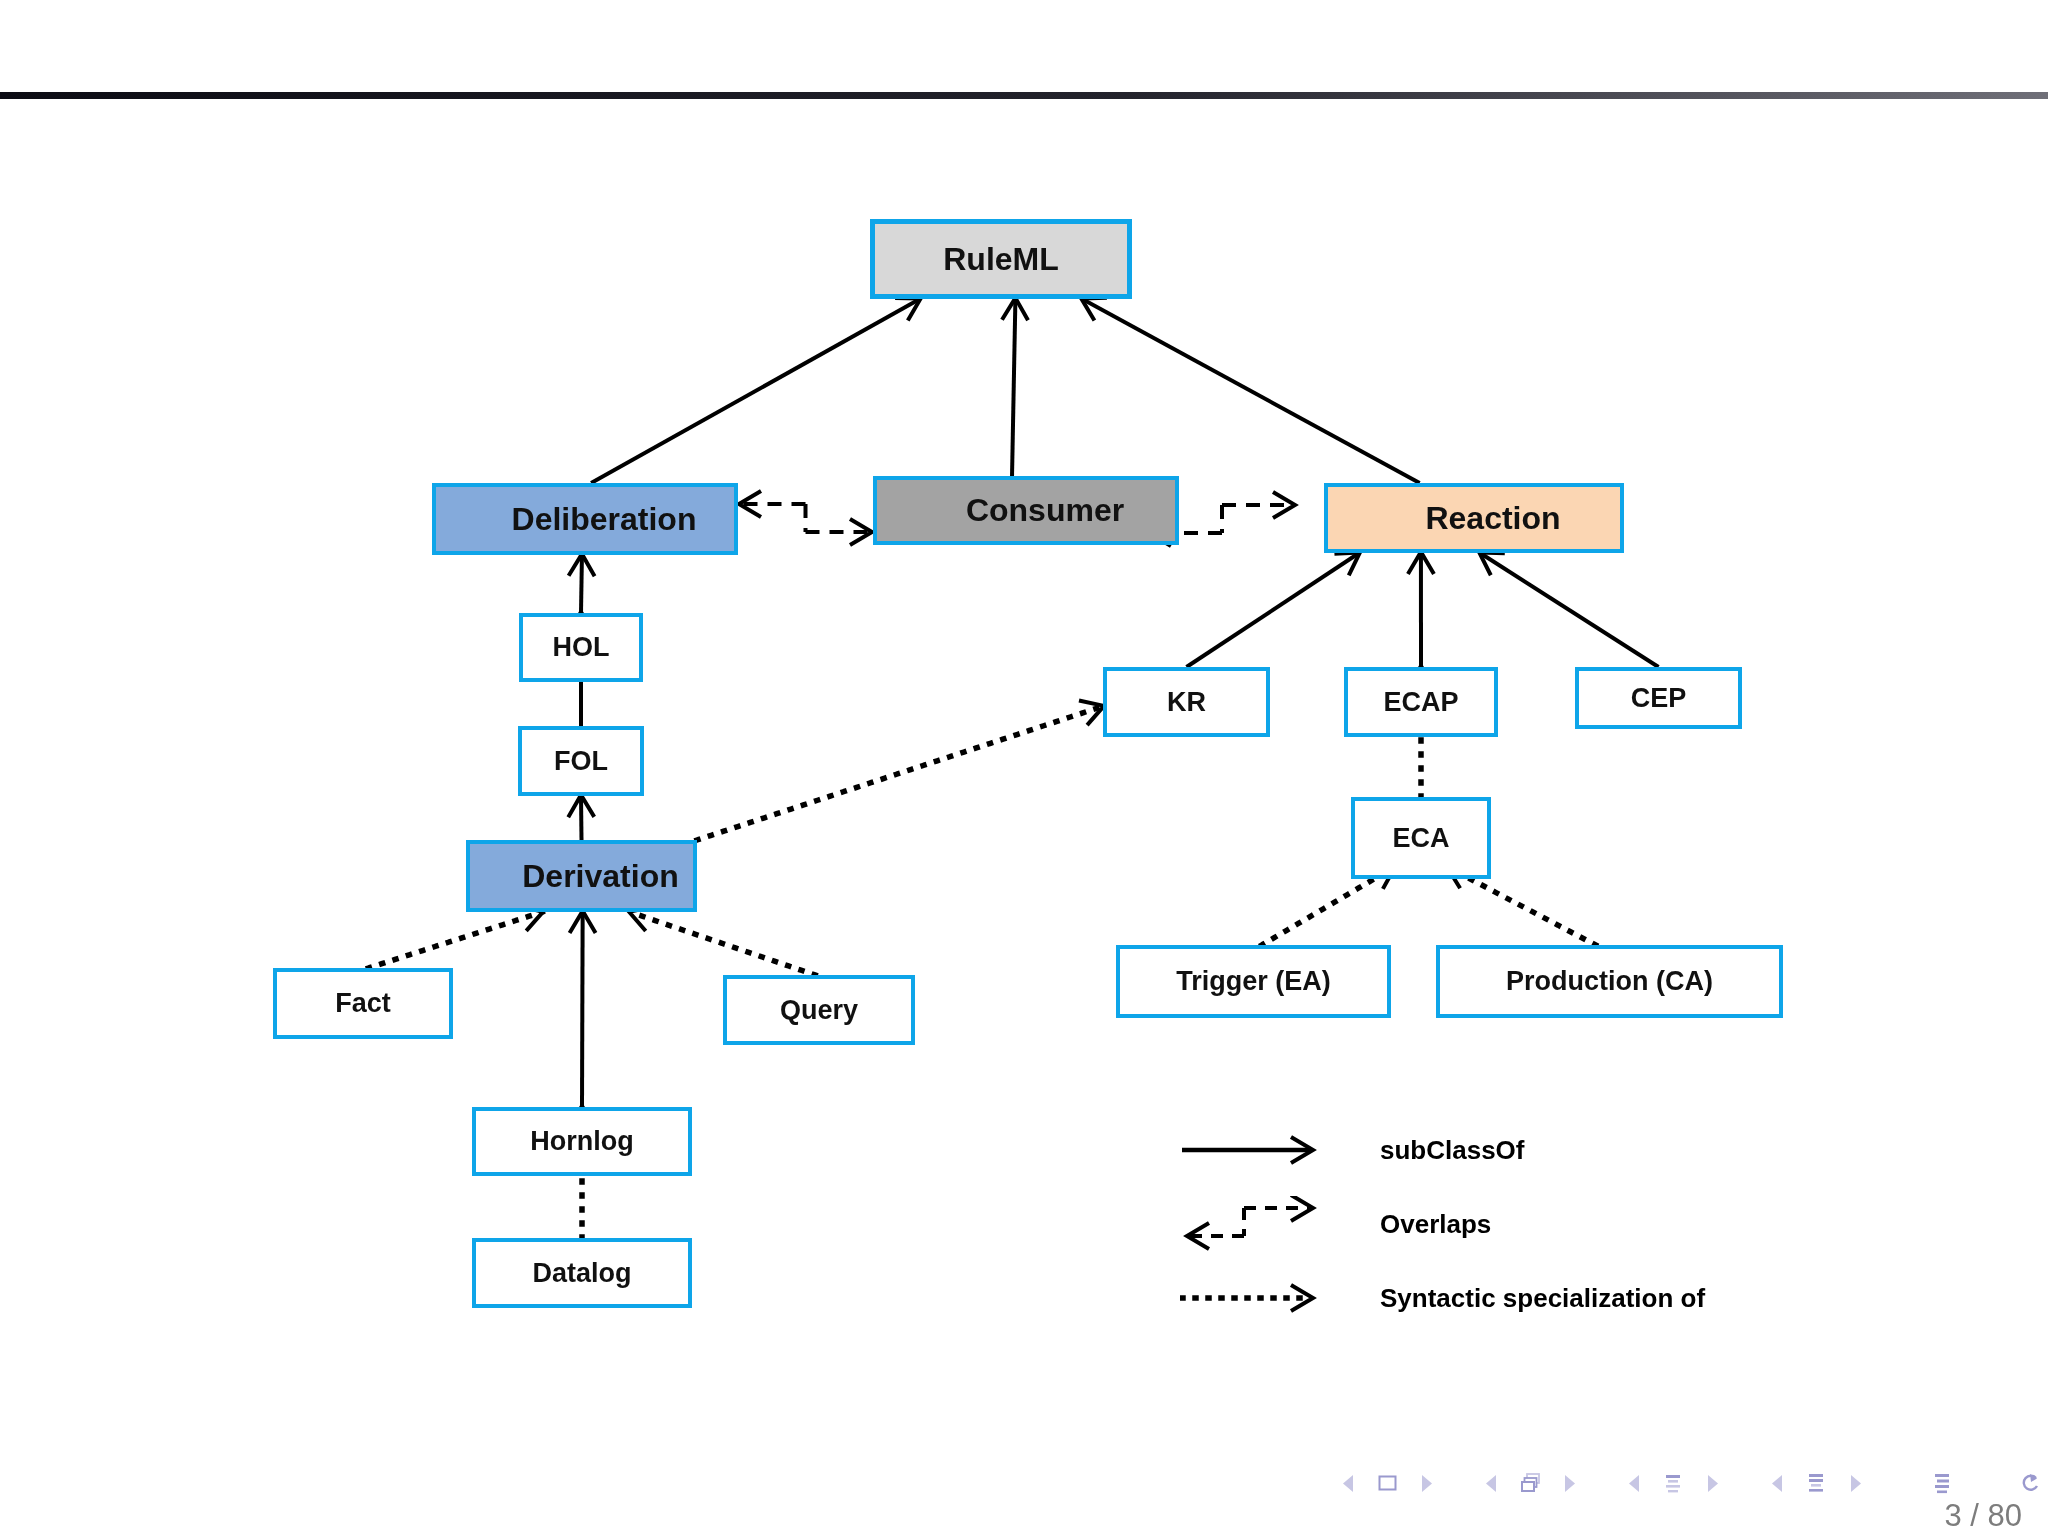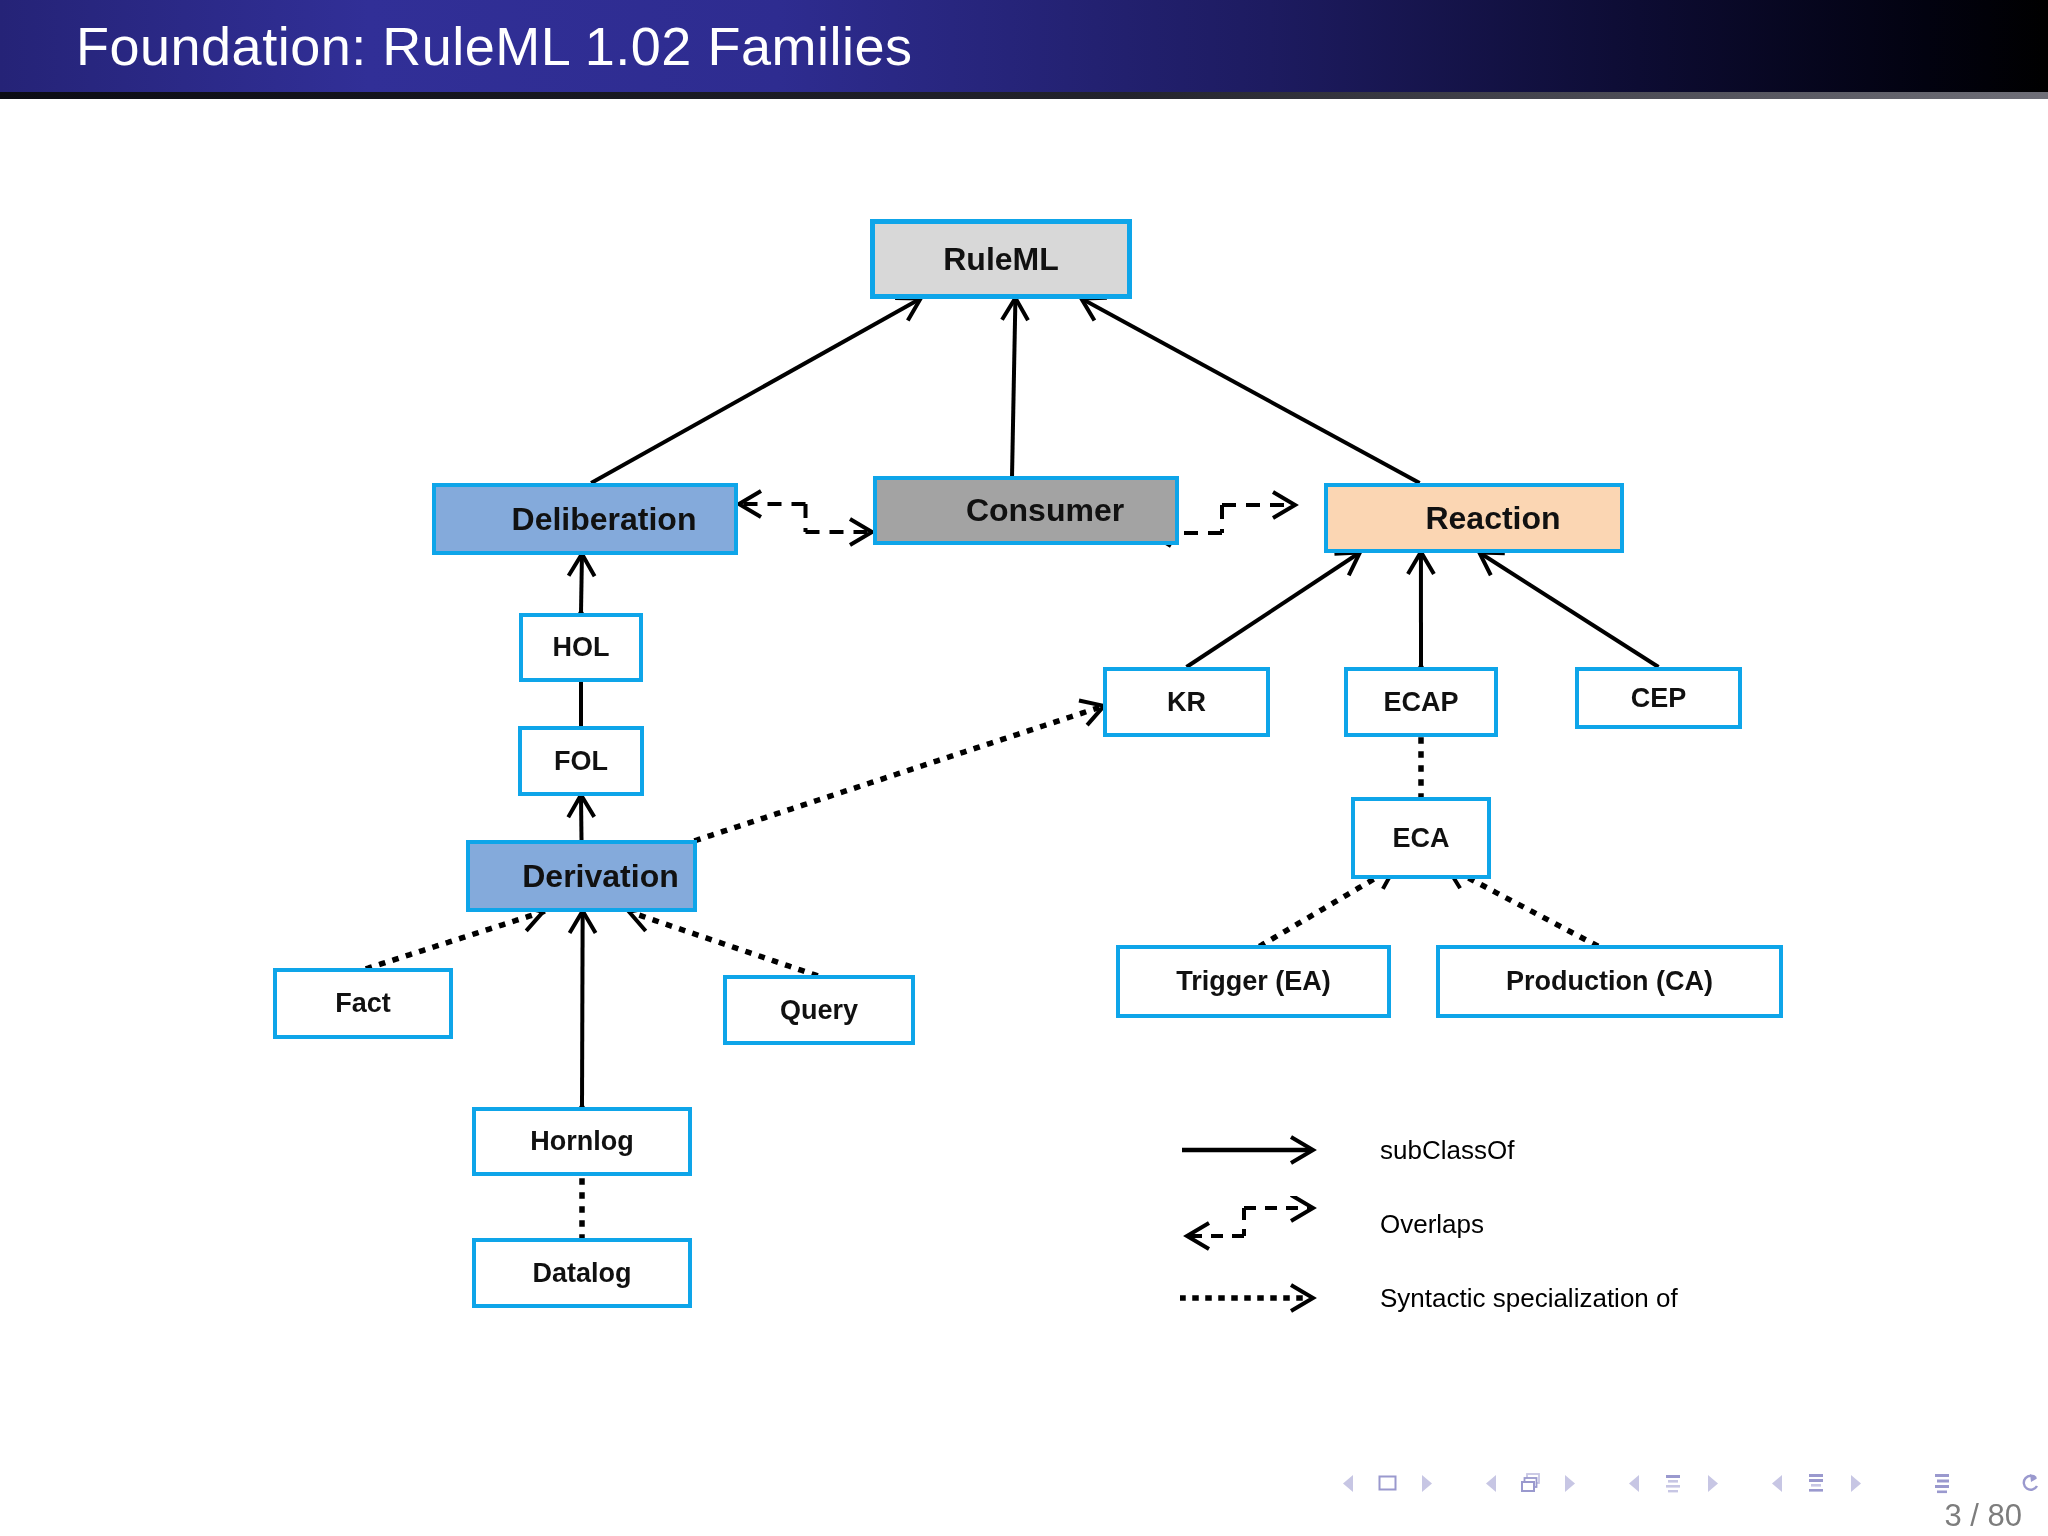--- a/index.html
+++ b/index.html
@@ -16,37 +16,34 @@
   #edge-svg{position:absolute;left:0;top:0;width:2048px;height:1536px;}
   #edge-svg marker{overflow:visible;}
   .node{position:absolute;box-sizing:border-box;border:4px solid #0ea5e9;display:flex;
         align-items:center;justify-content:center;font-weight:700;color:#111;
         font-size:27px;background:#fff;}
   .node.big{font-size:32px;padding-left:38px;}
   .node.ruleml{border-width:5px;font-size:32px;}
   
   .legend-row{position:absolute;display:flex;align-items:center;}
   .legend-symbol{width:160px;height:56px;flex:0 0 160px;margin-right:40px;}
-  .legend-label{font-weight:400;font-size:26px;color:#000;white-space:nowrap;}
+  .legend-label{font-weight:700;font-size:26px;color:#000;white-space:nowrap;}
   
   .navbar{position:absolute;left:1336px;top:1468px;display:flex;align-items:center;height:30px;}
   .nav-icon{width:25px;height:25px;margin-left:14px;flex:0 0 auto;}
   .nav-icon:first-child{margin-left:0;}
   .nav-icon.group-gap{margin-left:40px;}
   .nav-icon.big-gap{margin-left:62px;}
   .page-num{position:absolute;right:26px;top:1498px;color:#7d7d7d;font-size:31px;}
 </style>
 </head>
 <body>
 
 <div class="slide">
 
-  <div class="titlebar">
-    <div class="title">Foundation: RuleML 1.02 Families</div>
-  </div>
   <div class="titlestrip"></div>
 
   <svg id="edge-svg" viewBox="0 0 2048 1536">
     <defs>
       <marker id="arrowV" viewBox="-28 -18 34 36" markerWidth="34" markerHeight="36" refX="-1" refY="0" orient="auto" markerUnits="userSpaceOnUse">
         <path d="M -22,-13 L 0,0 L -22,13" fill="none" stroke="#000" stroke-width="4"></path>
       </marker>
     </defs>
     <g id="edge-group">
         <line x1="591.12" y1="483" x2="919.78" y2="299" stroke="#000" stroke-width="4" marker-end="url(#arrowV)"></line>

